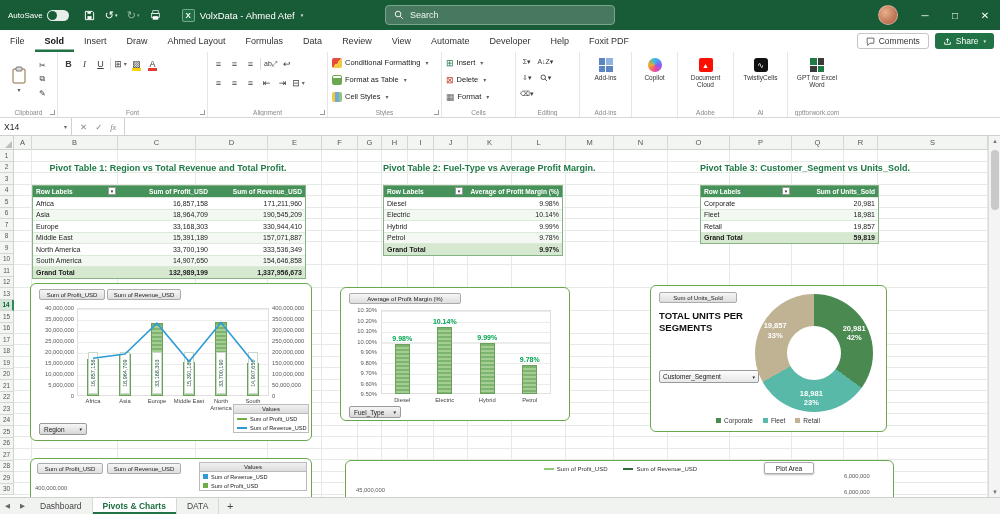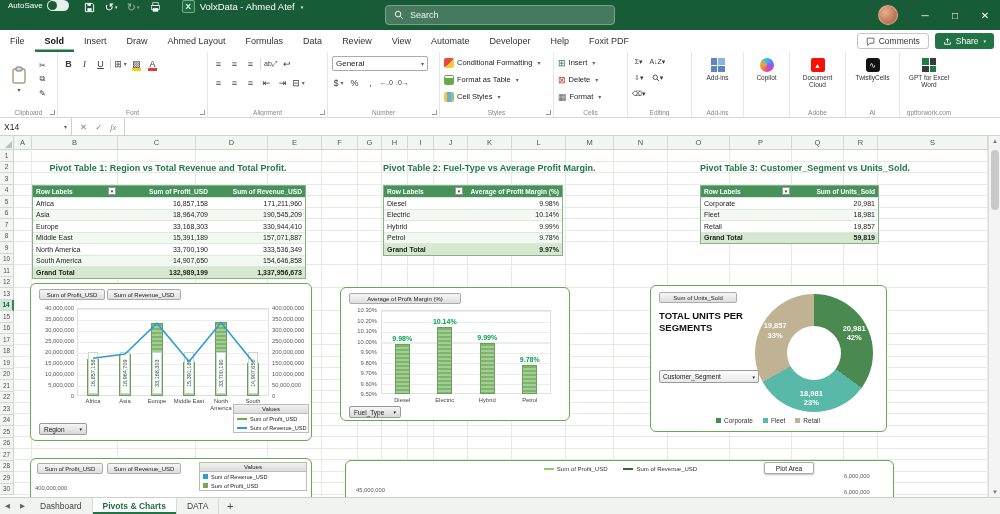--- a/index.html
+++ b/index.html
@@ -1,19 +1,19 @@
 <!DOCTYPE html>
 <html><head>
 <meta charset="utf-8">
 <style>
 *{margin:0;padding:0;box-sizing:border-box}
 html,body{width:1000px;height:514px;overflow:hidden}
 body{font-family:"Liberation Sans",sans-serif;position:relative;background:#fff;font-size:9px;color:#222}
 
-#titlebar{position:absolute;left:0;top:0;width:1000px;height:30px;background:#185c37;color:#fff;display:flex;align-items:flex-start}
+#titlebar{position:absolute;left:0;top:0;width:1000px;height:30px;background:#185c37;color:#fff;display:flex;align-items:center}
 .ts-autosave{display:flex;align-items:center;gap:4px;margin-left:8px;font-size:8px;white-space:nowrap}
 .toggle{width:22px;height:11px;border-radius:6px;background:#e8efe9;position:relative;cursor:pointer}
 .toggle .knob{position:absolute;left:1px;top:1px;width:9px;height:9px;border-radius:50%;background:#185c37}
 .qat{display:flex;align-items:center;gap:9px;margin-left:14px;font-size:11px}
 .qat .ic{color:#fff;cursor:pointer;display:flex;align-items:center;font-size:11px}
 .qat .dim{opacity:.55}
 .tinycaret{font-size:5px;margin-left:1px;opacity:.9}
 .fname{display:flex;align-items:center;gap:5px;margin-left:20px;font-size:9.5px;cursor:pointer;white-space:nowrap}
 .xicon{width:13px;height:13px;background:#1d6f42;border:1px solid #ffffff66;border-radius:2px;color:#fff;font-size:8px;font-weight:bold;display:flex;align-items:center;justify-content:center}
 .search{position:absolute;left:385px;top:5px;width:230px;height:20px;background:#47795f;border:1px solid #7ba48d;border-radius:4px;display:flex;align-items:center;gap:6px;padding-left:8px;color:#eef5f0;font-size:9px;cursor:text}
@@ -252,37 +252,20 @@
       <span class="ic">≡</span>
       <span class="ic">≡</span>
       <span class="ic">⇤</span>
       <span class="ic">⇥</span>
       <span class="ic">⊟<span class="cmb-caret">▾</span></span>
     </div>
     <div class="grp-label">Alignment</div>
     <div class="launcher"></div>
   </div>
 
-  <div class="grp" style="width:112px">
-    <div class="grp-row">
-      <div class="combo" style="width:96px">
-          <span>General</span>
-          <span class="cmb-caret">▾</span>
-        </div>
-    </div>
-    <div class="grp-row">
-      <span class="ic">$<span class="cmb-caret">▾</span></span>
-      <span class="ic">%</span>
-      <span class="ic">,</span>
-      <span class="ic sm">←.0</span>
-      <span class="ic sm">.0→</span>
-    </div>
-    <div class="grp-label">Number</div>
-    <div class="launcher"></div>
-  </div>
 
   <div class="grp" style="width:114px">
     <div class="stylebtn">
       <span class="sic cf"></span>
       <span>Conditional Formatting</span>
         <span class="cmb-caret">▾</span>
     </div>
     <div class="stylebtn">
       <span class="sic ft"></span>
       <span>Format as Table</span>

